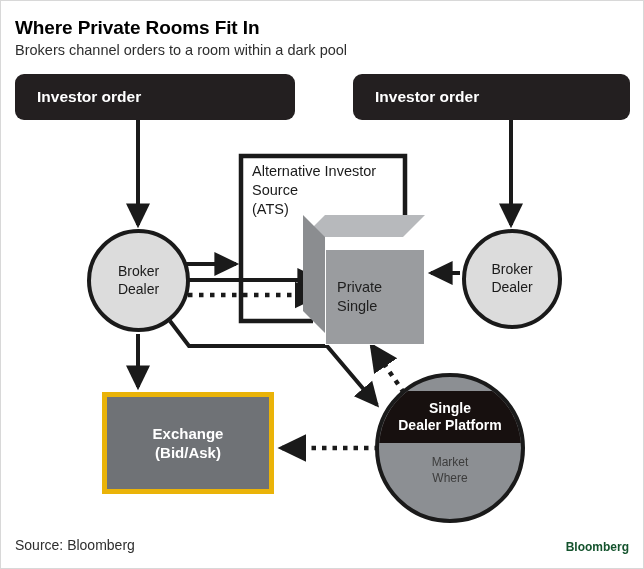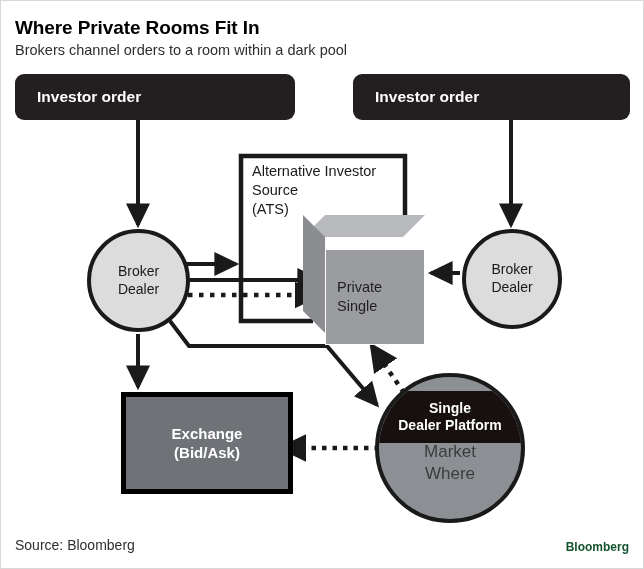--- a/index.html
+++ b/index.html
@@ -83,26 +83,26 @@
     font-size: 14px;
     color: #1a1a1a;
     line-height: 1.28;
   }
   #bd-left  { left: 86px;  top: 228px; width: 103px; height: 103px; }
   #bd-right { left: 461px; top: 228px; width: 100px; height: 100px; }
 
   
   #exchange {
     position: absolute;
-    left: 120px;
+    left: 101px;
     top: 391px;
     width: 172px;
     height: 102px;
     background: #6f7276;
-    border: 5px solid #000000;
+    border: 5px solid #eab308;
     box-sizing: border-box;
     display: flex;
     flex-direction: column;
     align-items: center;
     justify-content: center;
     color: #ffffff;
     font-size: 15px;
     font-weight: bold;
     line-height: 1.3;
   }
@@ -132,25 +132,25 @@
     align-items: center;
     justify-content: center;
     color: #ffffff;
     font-size: 14px;
     font-weight: bold;
     line-height: 1.2;
   }
   #mm-label {
     position: absolute;
     left: 0;
-    top: 64px;
+    top: 78px;
     width: 100%;
     text-align: center;
     color: #3c3c3c;
-    font-size: 17px;
+    font-size: 12px;
     line-height: 1.3;
   }
 
   
   #ats-label {
     position: absolute;
     left: 251px;
     top: 161px;
     width: 150px;
     font-size: 14.5px;

